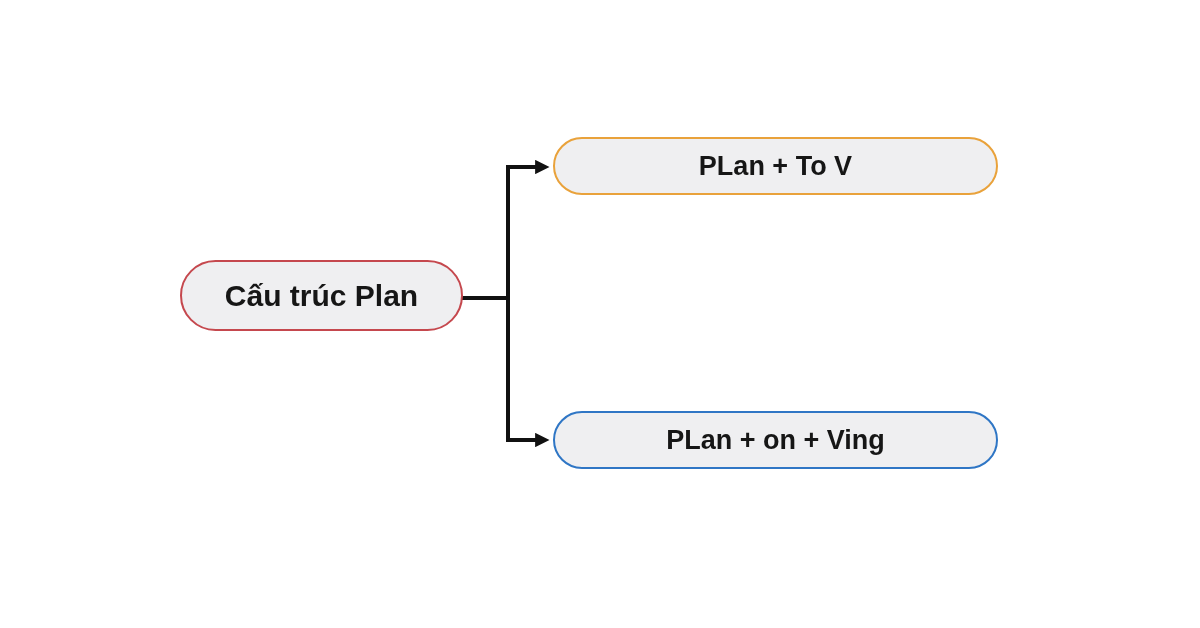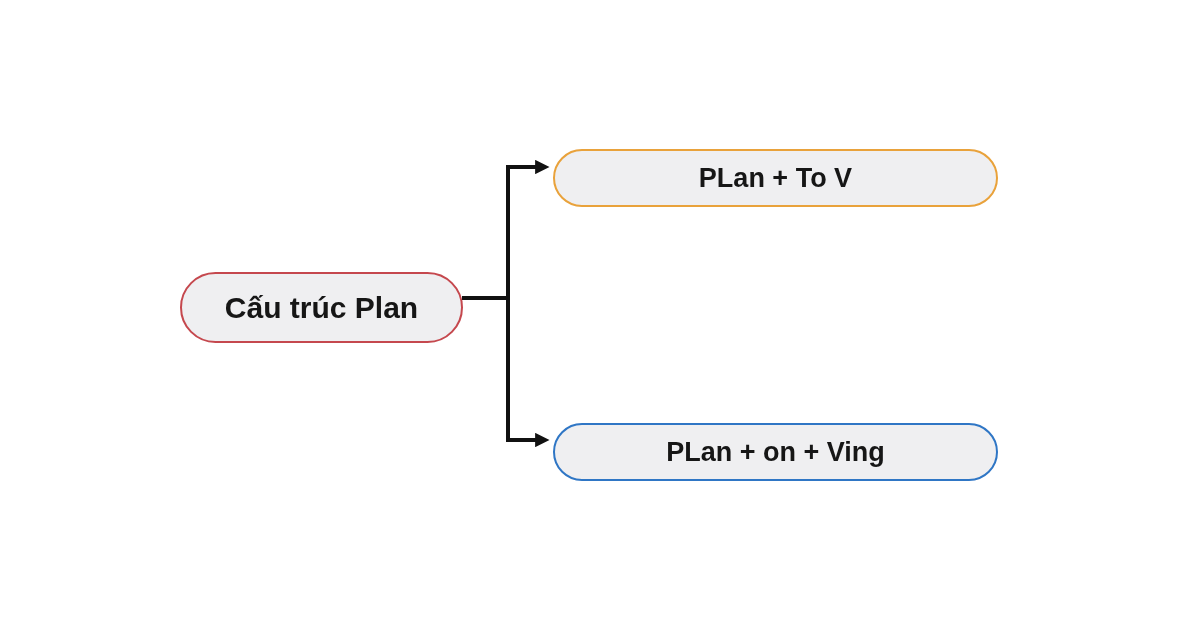--- a/index.html
+++ b/index.html
@@ -30,21 +30,20 @@
     position: absolute;
     display: flex;
     align-items: center;
     justify-content: center;
     box-sizing: border-box;
     background: #efeff1;
     color: #161616;
     font-weight: 700;
     text-align: center;
     white-space: nowrap;
-    margin-top: 12px;
   }
   .node-root {
     left: 180px;
     top: 260px;
     width: 283px;
     height: 71px;
     border: 2.5px solid #c5484e;
     border-radius: 36px;
     font-size: 30px;
   }

